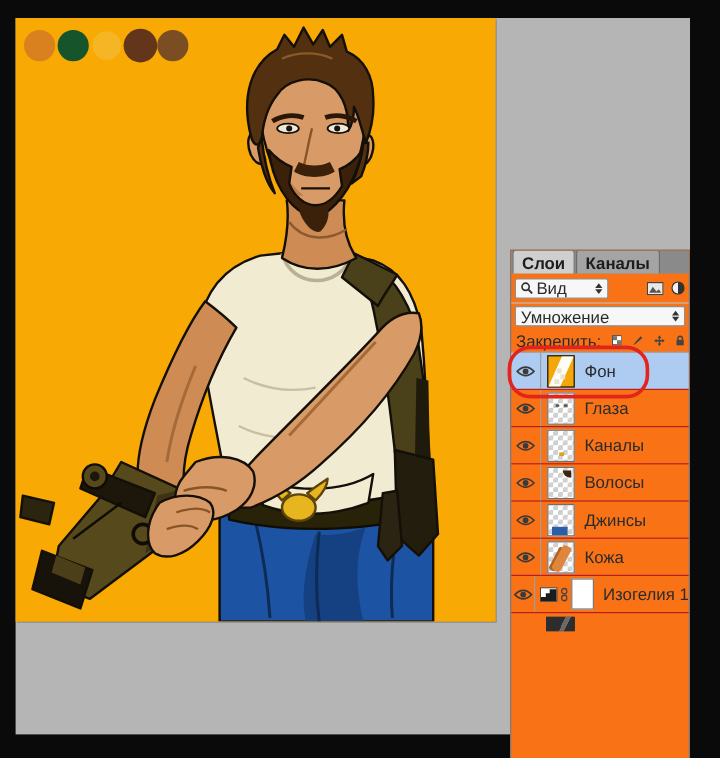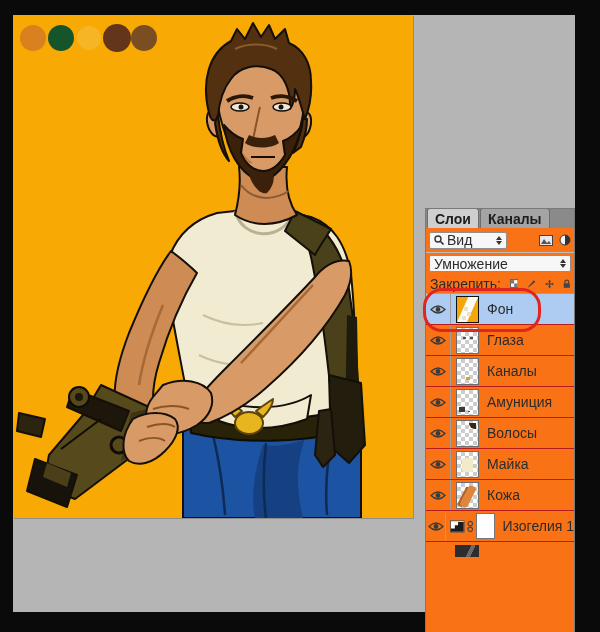--- a/index.html
+++ b/index.html
@@ -256,53 +256,43 @@
       <div class="eye-cell">
         <svg width="16" height="11" viewBox="0 0 16 11">
           <path d="M1 5.5 Q8 -1.5 15 5.5 Q8 12.5 1 5.5 Z" fill="none" stroke="#3a3a3a" stroke-width="1.3"></path>
           <circle cx="8" cy="5.5" r="2.4" fill="#3a3a3a"></circle>
         </svg>
       </div>
       <div class="thumb checker t-buckle"></div>
       <span class="lname">Каналы</span>
     </div>
 
-    <div class="layer-row">
-      <div class="eye-cell">
-        <svg width="16" height="11" viewBox="0 0 16 11">
-          <path d="M1 5.5 Q8 -1.5 15 5.5 Q8 12.5 1 5.5 Z" fill="none" stroke="#3a3a3a" stroke-width="1.3"></path>
-          <circle cx="8" cy="5.5" r="2.4" fill="#3a3a3a"></circle>
-        </svg>
-      </div>
-      <div class="thumb checker t-ammo"></div>
-      <span class="lname">Амуниция</span>
-    </div>
 
     <div class="layer-row">
       <div class="eye-cell">
         <svg width="16" height="11" viewBox="0 0 16 11">
           <path d="M1 5.5 Q8 -1.5 15 5.5 Q8 12.5 1 5.5 Z" fill="none" stroke="#3a3a3a" stroke-width="1.3"></path>
           <circle cx="8" cy="5.5" r="2.4" fill="#3a3a3a"></circle>
         </svg>
       </div>
       <div class="thumb checker t-hair"></div>
       <span class="lname">Волосы</span>
     </div>
 
-
-    <div class="layer-row">
-      <div class="eye-cell">
-        <svg width="16" height="11" viewBox="0 0 16 11">
-          <path d="M1 5.5 Q8 -1.5 15 5.5 Q8 12.5 1 5.5 Z" fill="none" stroke="#3a3a3a" stroke-width="1.3"></path>
-          <circle cx="8" cy="5.5" r="2.4" fill="#3a3a3a"></circle>
-        </svg>
-      </div>
-      <div class="thumb checker t-shirt"></div>
-      <span class="lname">Майка</span>
-    </div>
+    <div class="layer-row">
+      <div class="eye-cell">
+        <svg width="16" height="11" viewBox="0 0 16 11">
+          <path d="M1 5.5 Q8 -1.5 15 5.5 Q8 12.5 1 5.5 Z" fill="none" stroke="#3a3a3a" stroke-width="1.3"></path>
+          <circle cx="8" cy="5.5" r="2.4" fill="#3a3a3a"></circle>
+        </svg>
+      </div>
+      <div class="thumb checker t-jeans"></div>
+      <span class="lname">Джинсы</span>
+    </div>
+
 
     <div class="layer-row">
       <div class="eye-cell">
         <svg width="16" height="11" viewBox="0 0 16 11">
           <path d="M1 5.5 Q8 -1.5 15 5.5 Q8 12.5 1 5.5 Z" fill="none" stroke="#3a3a3a" stroke-width="1.3"></path>
           <circle cx="8" cy="5.5" r="2.4" fill="#3a3a3a"></circle>
         </svg>
       </div>
       <div class="thumb checker t-skin"></div>
       <span class="lname">Кожа</span>

